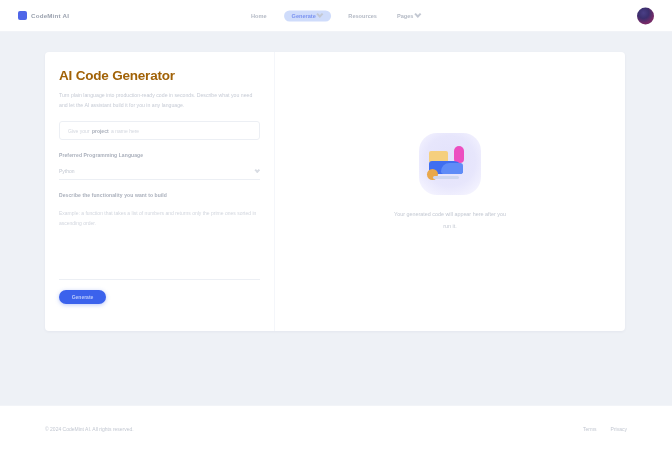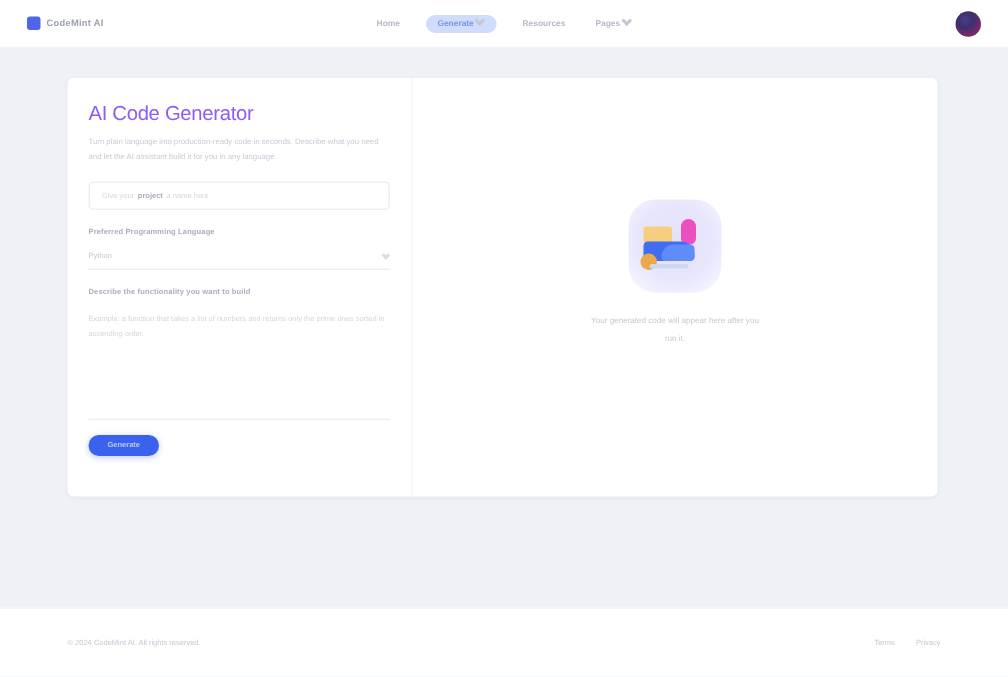--- a/index.html
+++ b/index.html
@@ -75,22 +75,22 @@
   }
 
   
   .col-left {
     width: 230px;
     padding: 16px 14px 0 14px;
     border-right: 1px solid #f4f6fa;
     position: relative;
   }
   .title {
-    font-size: 13.5px; font-weight: 400;
-    color: #8b5cf6; letter-spacing: -.2px;
+    font-size: 13.5px; font-weight: 700;
+    color: #a16207; letter-spacing: -.2px;
     margin-bottom: 7px;
   }
   .desc {
     font-size: 5.2px; line-height: 1.95;
     color: #c6cbd5; max-width: 205px;
     margin-bottom: 11px;
   }
   .field-input {
     height: 19px; width: 100%;
     border: 1px solid #eceff4;

